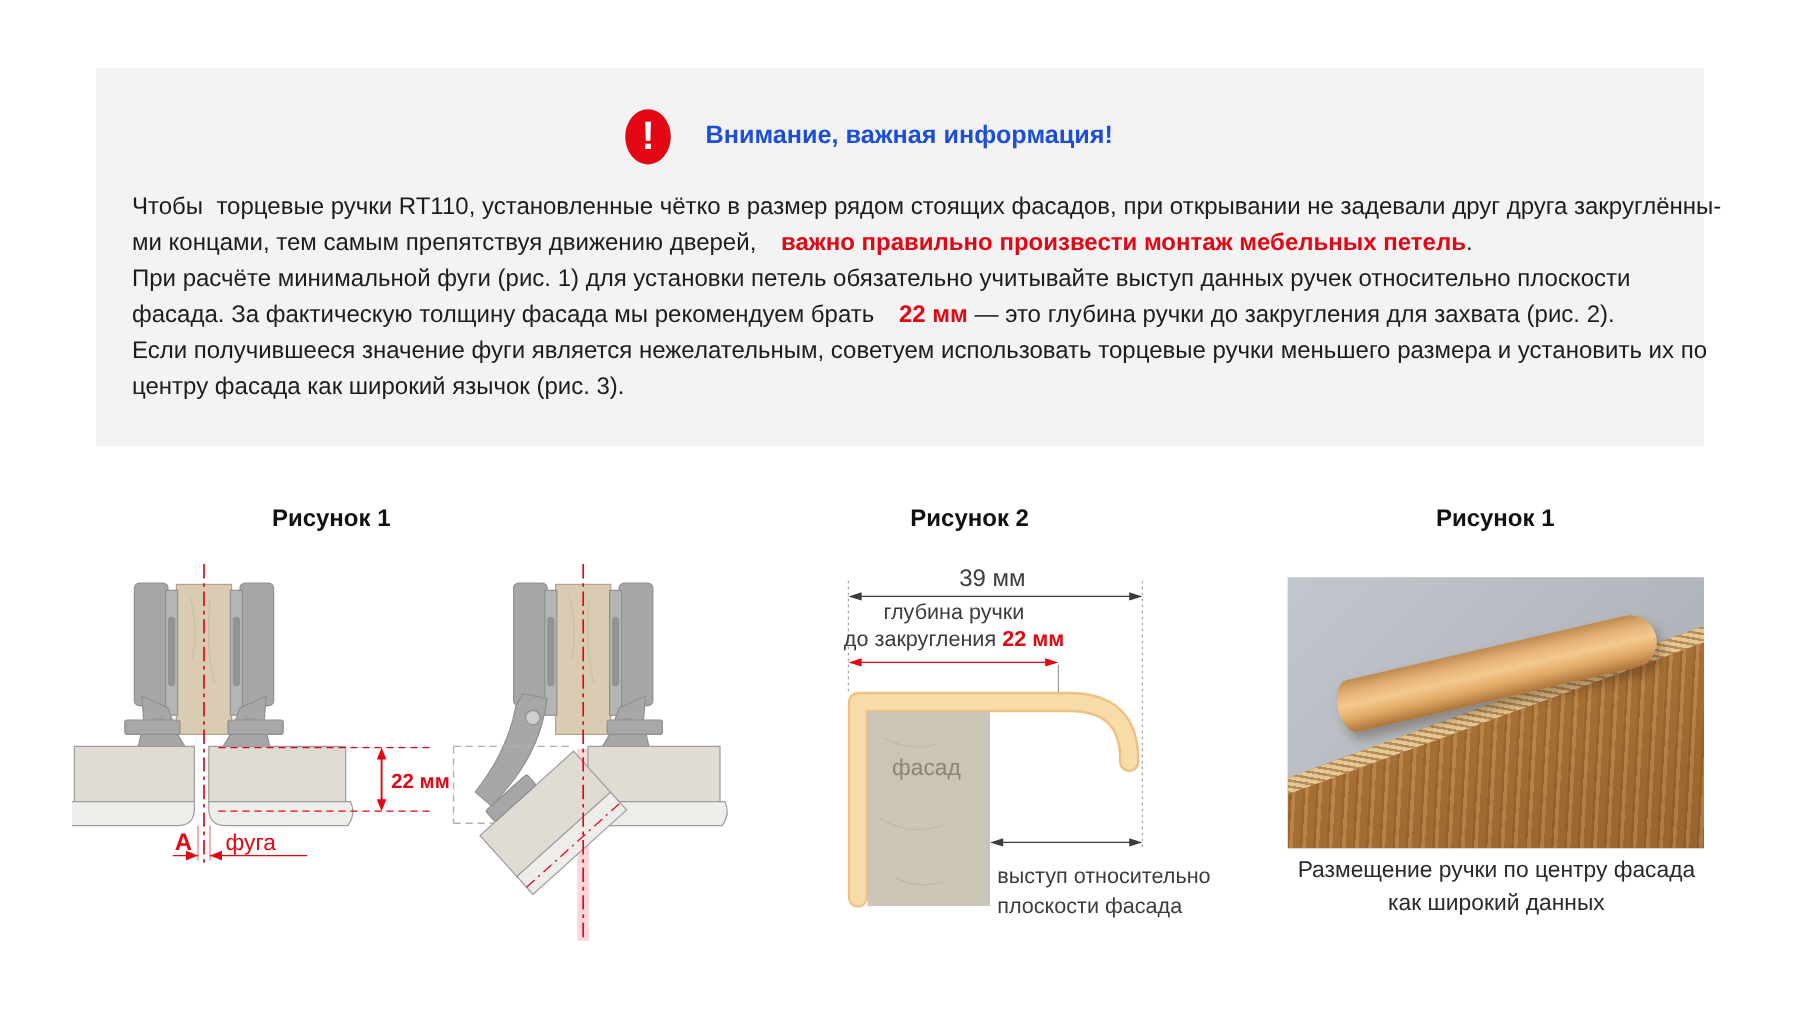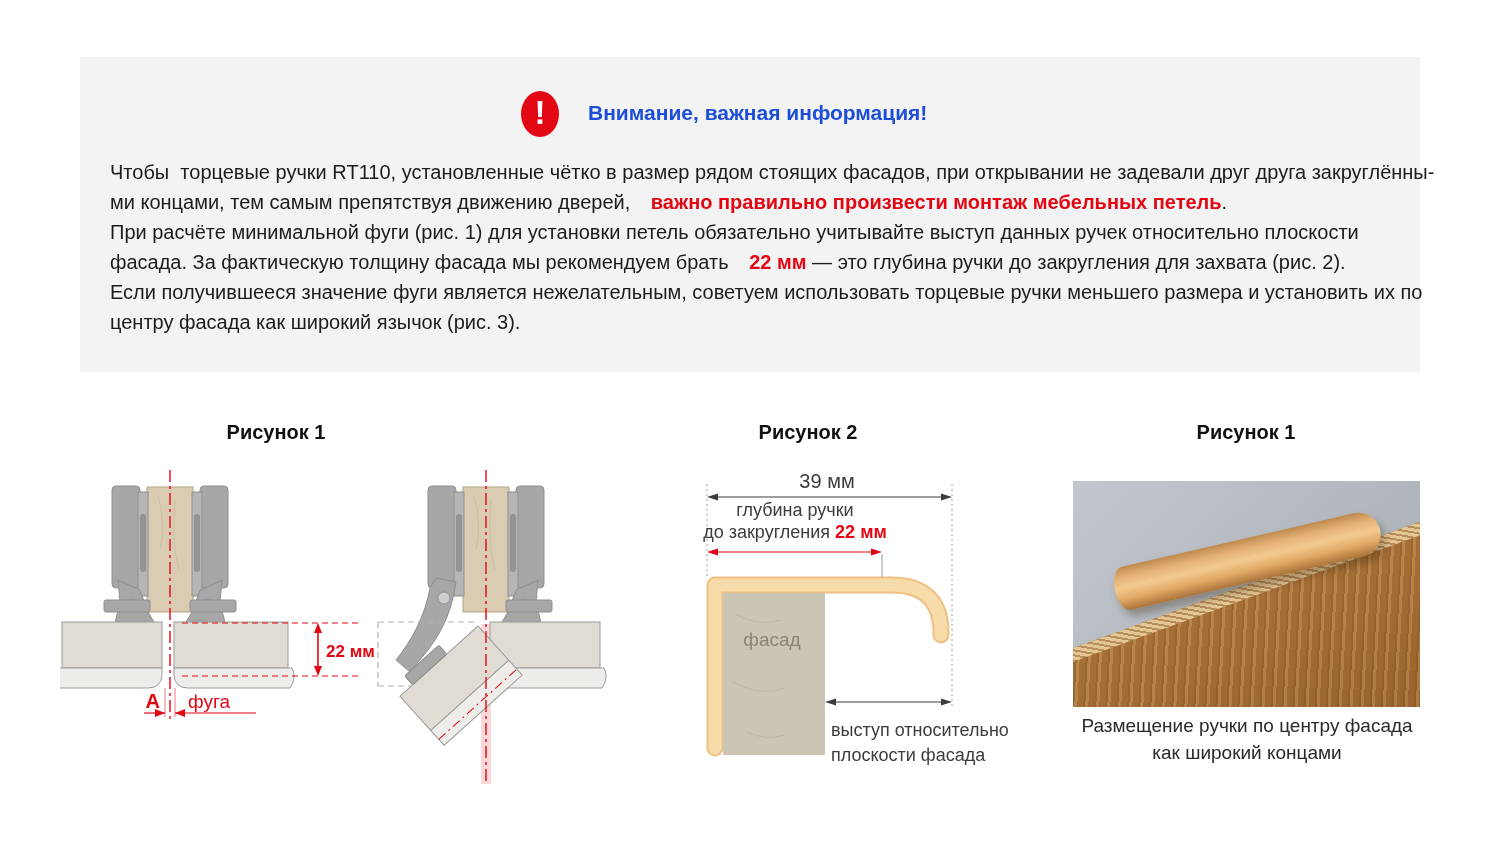--- a/index.html
+++ b/index.html
@@ -181,16 +181,16 @@
     </g>
   </svg>
 
   <div class="photo">
     <div class="wood"></div>
     <div class="wood-edge"></div>
     <div class="handle-photo"></div>
   </div>
   <div class="fig3-caption">
     <div>Размещение ручки по центру фасада</div>
-    <div>как широкий концами</div>
+    <div>как широкий данных</div>
   </div>
 
 </div>
 
 </body></html>

